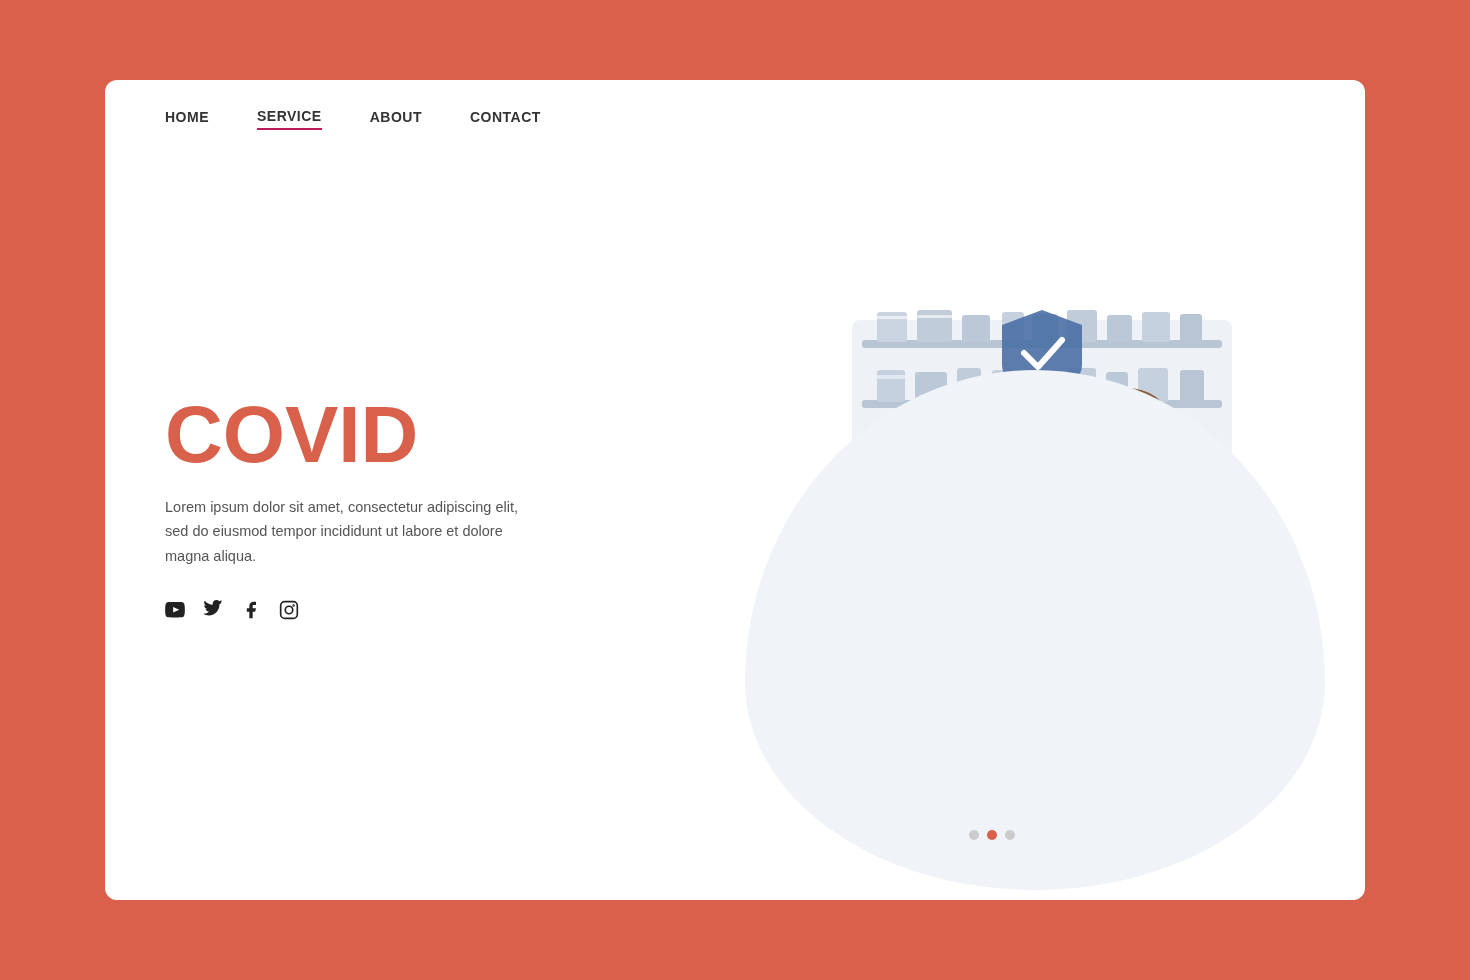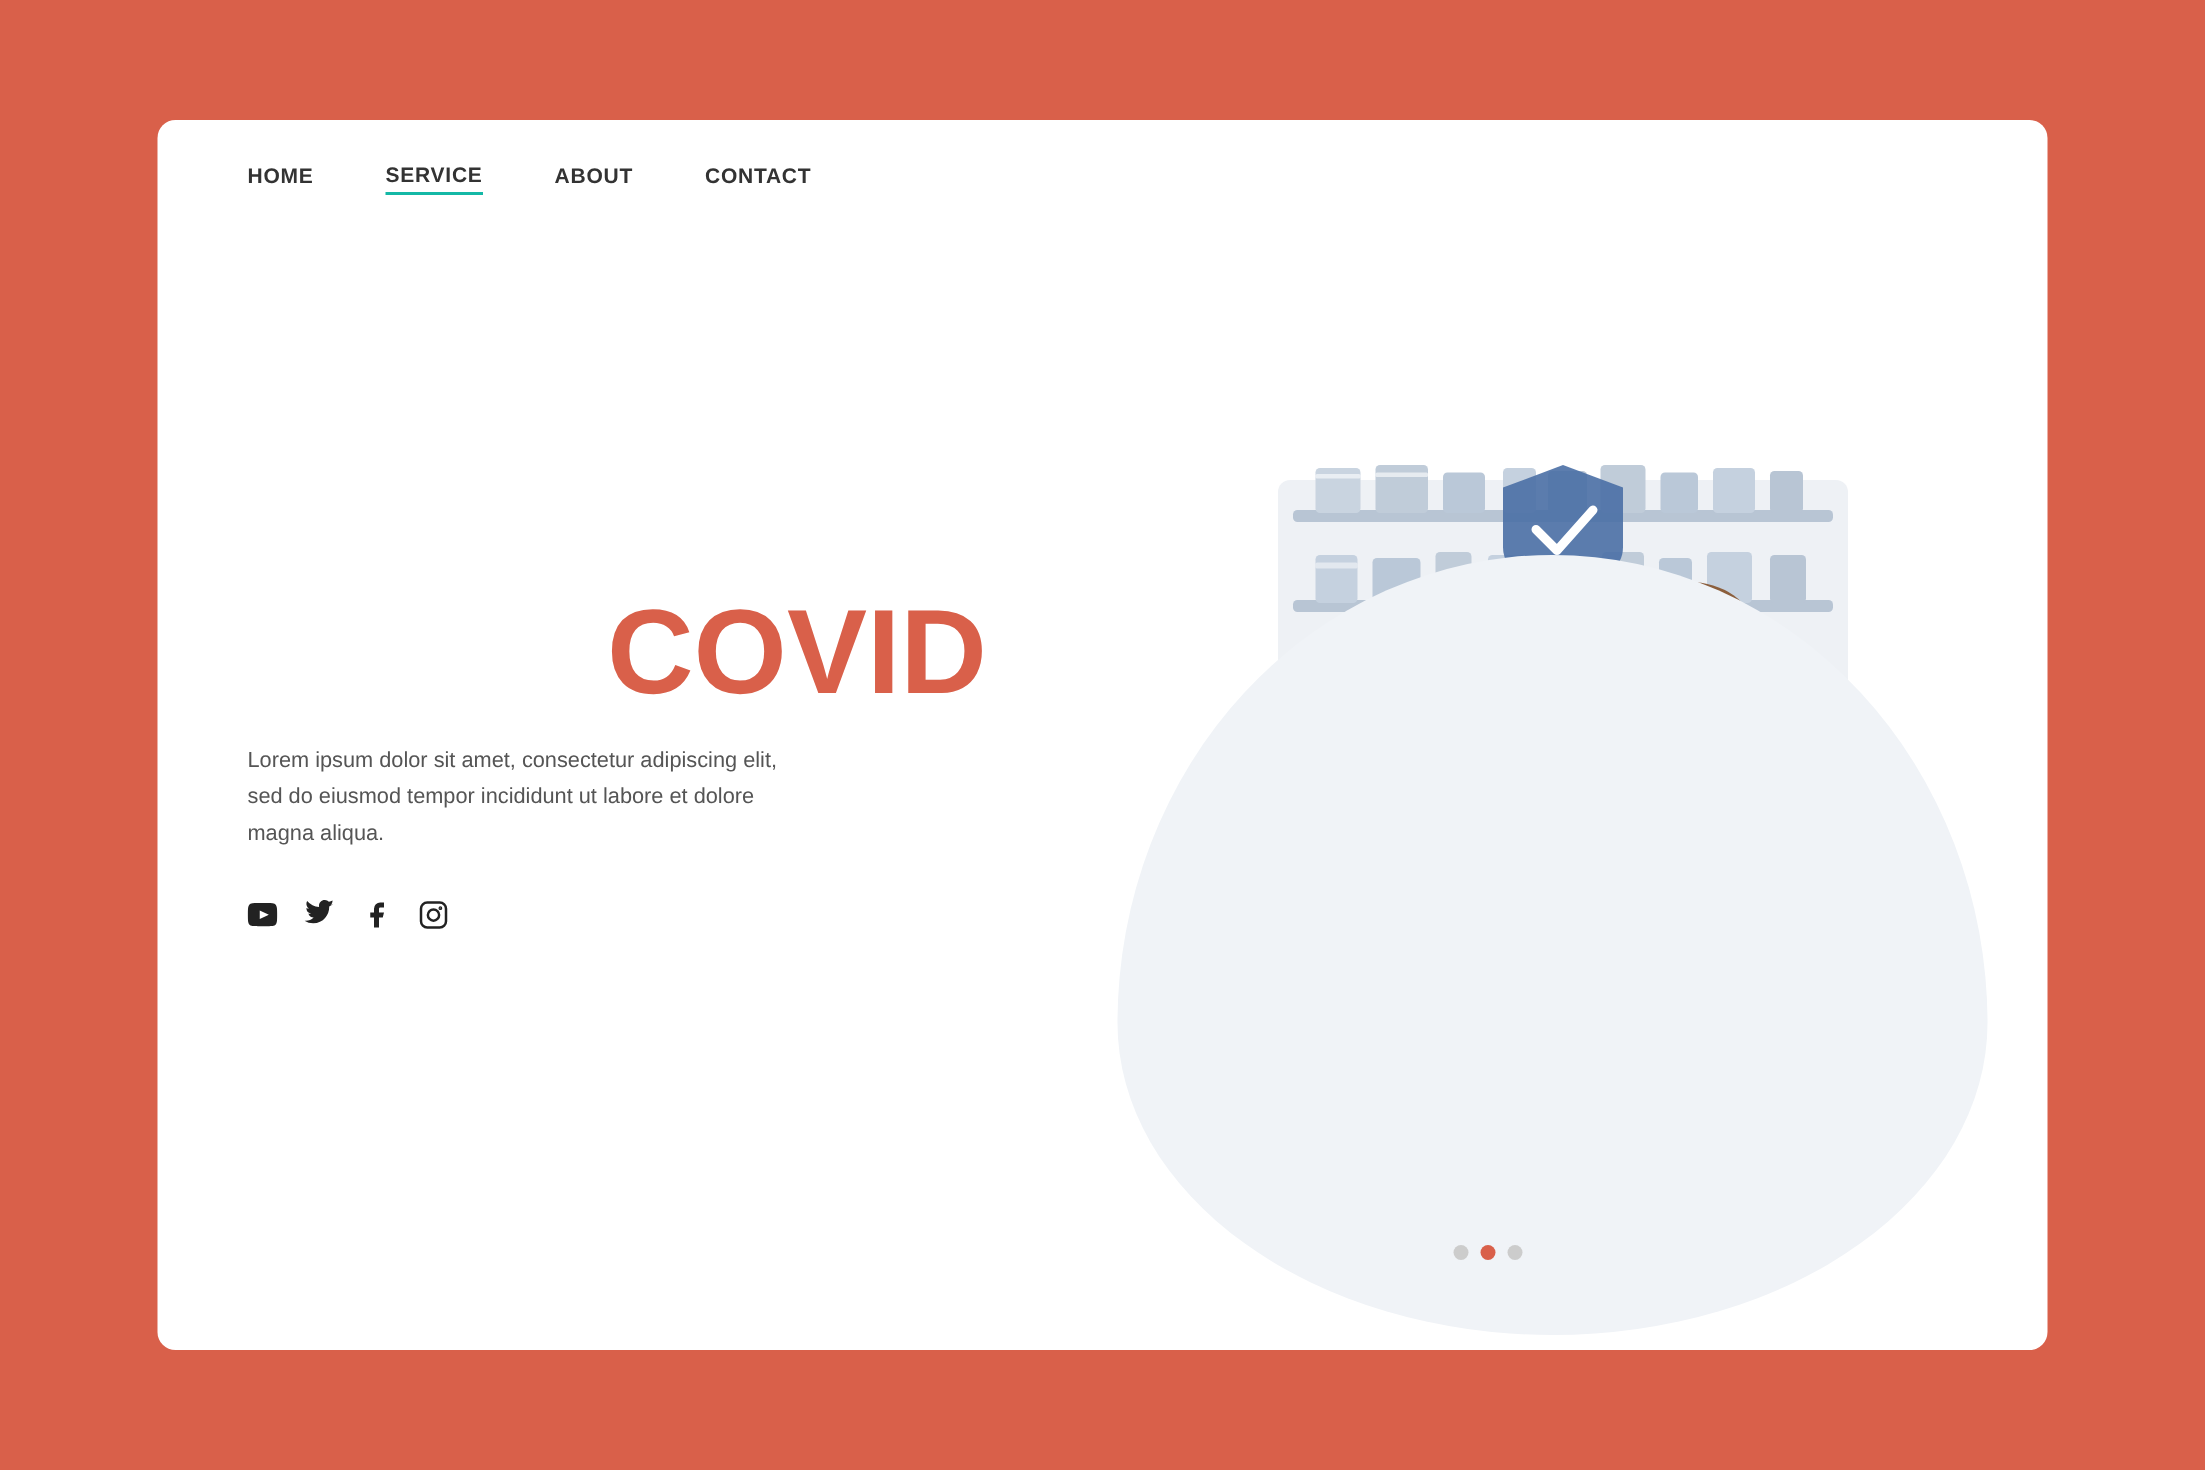--- a/index.html
+++ b/index.html
@@ -37,21 +37,21 @@
       font-weight: 600;
       color: #333;
       text-transform: uppercase;
       letter-spacing: 0.5px;
       cursor: pointer;
       text-decoration: none;
       padding-bottom: 4px;
       text-align: center;
     }
     .nav-link.active {
-      border-bottom: 2px solid #14b8a6;
+      border-bottom: 2px solid #be185d;
     }
     .nav-spacer { flex: 1; }
     .search-bar {
       display: flex;
       align-items: center;
       border: 1.5px solid #e0d0d0;
       border-radius: 24px;
       padding: 6px 14px 6px 18px;
       width: 240px;
       gap: 8px;
@@ -92,21 +92,20 @@
       z-index: 2;
     }
 
     .hero-title {
       font-size: 80px;
       font-weight: 900;
       color: #d9604a;
       line-height: 1.0;
       text-transform: uppercase;
       margin-bottom: 20px;
-      text-align: right;
     }
 
     .hero-description {
       font-size: 14.5px;
       color: #555;
       line-height: 1.7;
       max-width: 360px;
       margin-bottom: 32px;
     }
 

